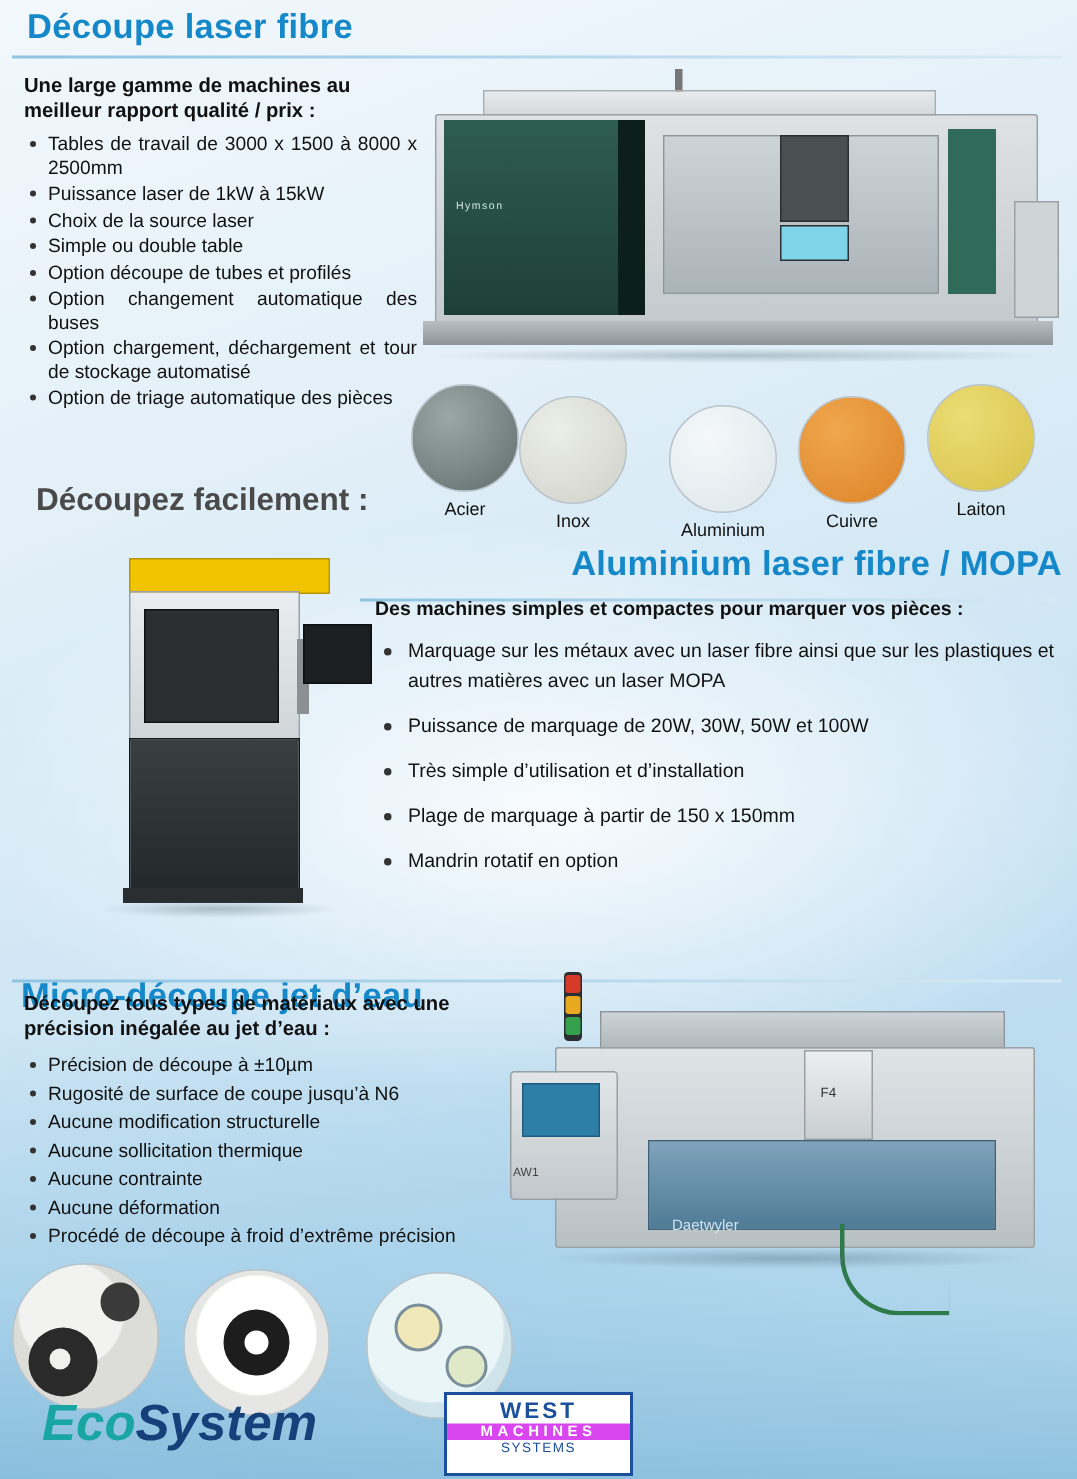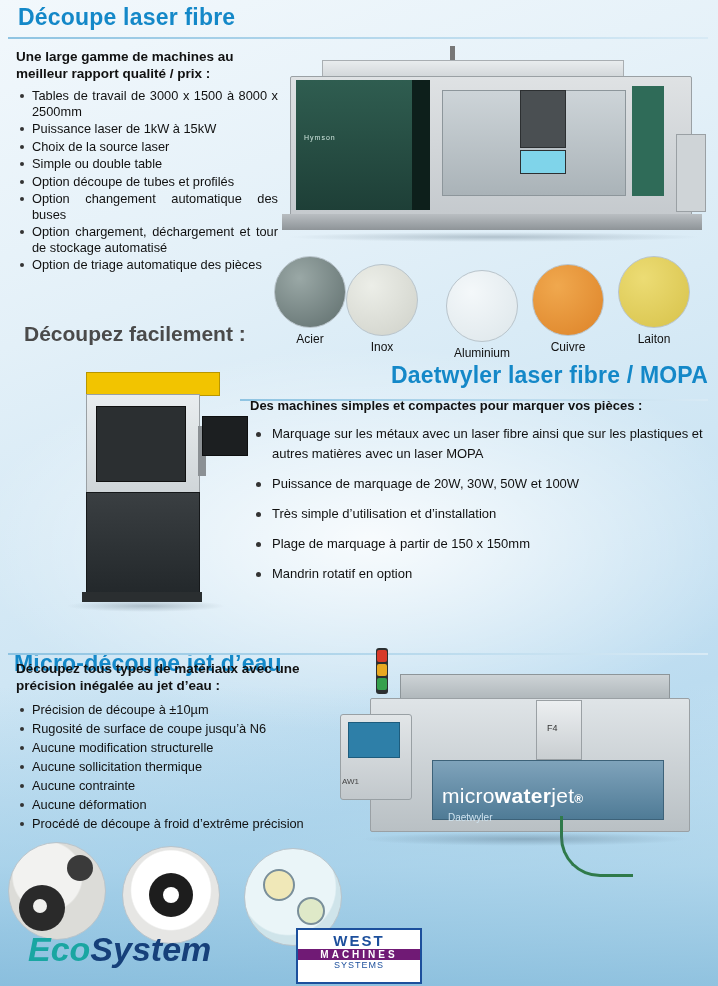--- a/index.html
+++ b/index.html
@@ -141,21 +141,21 @@
   .s3{left:236px;top:6px;background:radial-gradient(circle at 45% 40%, #eaf5f8 0 60%, #cfe4ea 62% 100%);}
   .dot{position:absolute;border-radius:50%;}
 
   
   .footer-logo{position:absolute;left:28px;top:930px;font-size:34px;font-weight:bold;font-style:italic;}
   .fl-teal{color:#19a6a2;}
   .fl-dark{color:#16407a;}
   .west{position:absolute;left:296px;top:928px;width:122px;height:52px;
     background:#ffffff;border:2px solid #1c4f9c;text-align:center;}
   .west .w1{font-size:15px;font-weight:bold;color:#1c4f9c;letter-spacing:2px;margin-top:2px;}
-  .west .w2{font-size:10px;font-weight:bold;color:#1c4f9c;letter-spacing:3px;background:#701a75;color:#fff;}
+  .west .w2{font-size:10px;font-weight:bold;color:#1c4f9c;letter-spacing:3px;background:#d946ef;color:#fff;}
   .west .w3{font-size:9px;color:#1c4f9c;letter-spacing:1px;}
 </style>
 </head>
 <body>
 
 <div class="bg-glow"></div>
 <div class="bg-bottom"></div>
 
 <div class="sec1-title">
   <h1 class="section">Découpe laser fibre</h1>
@@ -214,21 +214,21 @@
     <div class="disc" style="background:radial-gradient(circle at 35% 30%, #ecdc74, #d7c24a);"></div>
     <div class="lbl">Laiton</div>
   </div>
 </div>
 
 <div class="sec1b-title">
   <h2>Découpez facilement :</h2>
 </div>
 
 <div class="sec2-title">
-  <h1 class="section">Daetwyler laser fibre / MOPA</h1>
+  <h1 class="section">Aluminium laser fibre / MOPA</h1>
 </div>
 <div class="sec2-rule rule"></div>
 
 <div class="sec2-intro">Des machines simples et compactes pour marquer vos pièces :</div>
 
 <div class="list2">
   <ul class="bul2">
     <li>Marquage sur les métaux avec un laser fibre ainsi que sur les plastiques et autres matières avec un laser MOPA</li>
     <li>Puissance de marquage de 20W, 30W, 50W et 100W</li>
     <li>Très simple d’utilisation et d’installation</li>
@@ -275,23 +275,20 @@
   <div class="m3-top"></div>
   <div class="m3-frame"></div>
   <div class="m3-head">
     <div style="position:absolute;left:10px;top:22px;font-size:9px;color:#333;">F4</div>
   </div>
   <div class="m3-tank"></div>
   <div class="m3-ctrl">
     <div style="position:absolute;left:1px;top:62px;font-size:8px;color:#444;">AW1</div>
   </div>
   <div class="m3-screen"></div>
-  <div class="m3-brand">
-    <span style="font-weight:normal;">micro</span><span class="b">water</span><span style="font-weight:normal;">jet</span><span style="font-size:12px;">®</span>
-  </div>
   <div class="m3-sub">Daetwyler</div>
   <div class="m3-hose"></div>
   <div class="m3-shadow"></div>
 </div>
 
 <div class="samples">
   <div class="samp s1">
     <div class="dot" style="left:10px;top:42px;width:46px;height:46px;background:#2a2a2a;"></div>
     <div class="dot" style="left:24px;top:56px;width:14px;height:14px;background:#f0f0ee;"></div>
     <div class="dot" style="left:58px;top:12px;width:26px;height:26px;background:#3a3a3a;"></div>

